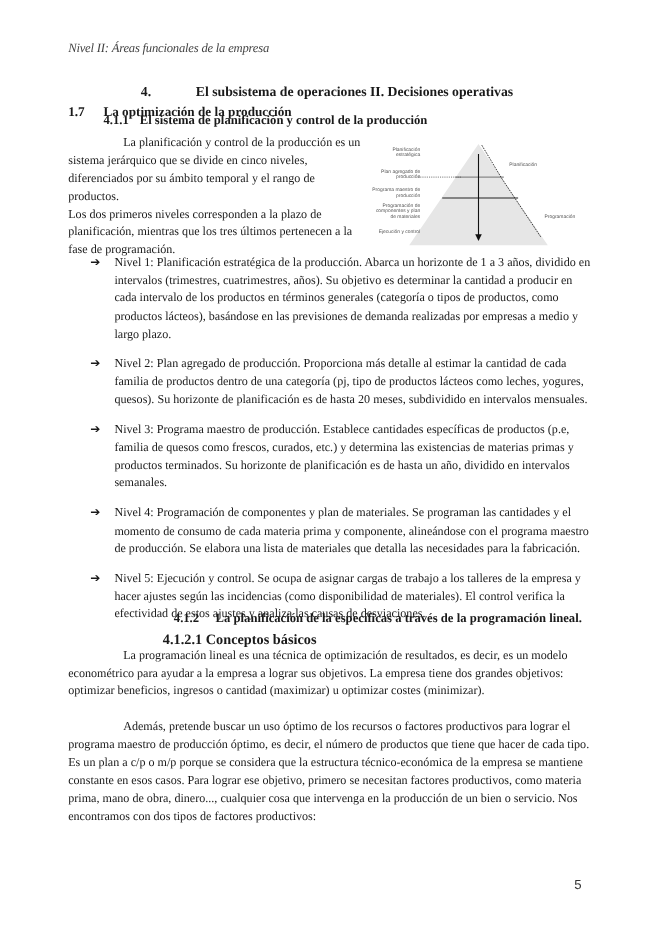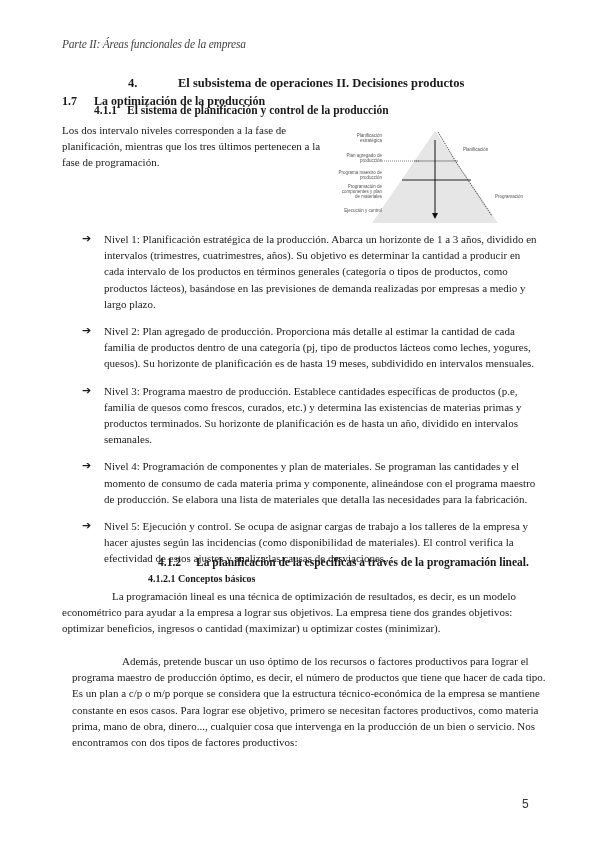--- a/index.html
+++ b/index.html
@@ -6,52 +6,53 @@
   body { width:600px; height:848px; position:relative; overflow:hidden;
          font-family:"Liberation Serif","DejaVu Serif",serif; color:#1a1a1a; }
   .abs { position:absolute; }
   .running-head { left:62px; top:38px; font-style:italic; font-size:11.5px; color:#444; letter-spacing:-0.2px; }
   .h1 { top:76px; left:128px; font-weight:bold; font-size:12.5px; }
   .h1 .num { display:inline-block; width:50px; }
   .h2 { top:94px; left:62px; font-weight:bold; font-size:12px; }
   .h2 .num { display:inline-block; width:32px; }
   .h3 { font-weight:bold; font-size:11.5px; }
   .h3 .num { display:inline-block; width:33px; }
-  .h4 { font-weight:bold; font-size:10px; }
+  .h4 { font-weight:bold; font-size:13px; }
   .para { font-size:11px; line-height:16.2px; text-align:left; }
   .intro { left:62px; top:122px; width:270px; }
   .intro .indent { padding-left:50px; }
   .bullets { left:82px; top:231px; width:460px; margin:0; padding:0; list-style:none; }
   .bullets li { position:relative; padding-left:22px; font-size:11px; line-height:16.2px; margin-bottom:11px; }
   .bullets li .arrow { position:absolute; left:0; top:0; font-size:11px; font-family:"DejaVu Sans",sans-serif; }
   .p2 { left:62px; top:588px; width:480px; }
-  .p3 { left:72px; top:653px; width:480px; }
+  .p3 { left:62px; top:653px; width:480px; }
   .page-number { left:522px; top:797px; font-family:"Liberation Sans","DejaVu Sans",sans-serif; font-size:12px; color:#333; }
   .diagram { left:338px; top:128px; width:195px; height:100px; }
   .dlabel { position:absolute; font-family:"Liberation Sans","DejaVu Sans",sans-serif; font-size:4.5px; color:#555; line-height:5px; text-align:right; }
 </style>
 </head>
 <body>
 
-<div class="abs running-head">Parte II: Áreas funcionales de la empresa</div>
+<div class="abs running-head">Nivel II: Áreas funcionales de la empresa</div>
 
 <div class="abs h1">
-  <span class="num">4.</span><span>El subsistema de operaciones II. Decisiones productos</span>
+  <span class="num">4.</span><span>El subsistema de operaciones II. Decisiones operativas</span>
 </div>
 
 <div class="abs h2">
   <span class="num">1.7</span><span>La optimización de la producción</span>
 </div>
 
 <div class="abs h3" style="left:94px; top:104px;">
   <span class="num">4.1.1</span><span>El sistema de planificación y control de la producción</span>
 </div>
 
 <div class="abs para intro">
-  <div>Los dos intervalo niveles corresponden a la fase de planificación, mientras que los tres últimos pertenecen a la fase de programación.</div>
+  <div class="indent" style="text-indent:50px;padding-left:0;">La planificación y control de la producción es un sistema jerárquico que se divide en cinco niveles, diferenciados por su ámbito temporal y el rango de productos.</div>
+  <div>Los dos primeros niveles corresponden a la plazo de planificación, mientras que los tres últimos pertenecen a la fase de programación.</div>
 </div>
 
 <div class="abs diagram">
   <svg width="195" height="100" viewBox="0 0 195 100">
     <polygon points="97,3 160,95 34,95" fill="#e6e6e6"></polygon>
     <line x1="76" y1="33" x2="120" y2="33" stroke="#888" stroke-width="1"></line>
     <line x1="64" y1="52" x2="133" y2="52" stroke="#222" stroke-width="1"></line>
     <line x1="97" y1="12" x2="97" y2="88" stroke="#111" stroke-width="1"></line>
     <polygon points="94,85 100,85 97,91" fill="#111"></polygon>
     <polyline points="100,4 118,34 154,88" fill="none" stroke="#222" stroke-width="0.8" stroke-dasharray="1.5,1"></polyline>
@@ -61,21 +62,21 @@
   <div class="dlabel" style="left:0;top:25px;width:44px;">Plan agregado de producción</div>
   <div class="dlabel" style="left:0;top:42px;width:44px;">Programa maestro de producción</div>
   <div class="dlabel" style="left:0;top:56px;width:44px;">Programación de componentes y plan de materiales</div>
   <div class="dlabel" style="left:0;top:80px;width:44px;">Ejecución y control</div>
   <div class="dlabel" style="left:125px;top:19px;text-align:left;">Planificación</div>
   <div class="dlabel" style="left:157px;top:66px;text-align:left;">Programación</div>
 </div>
 
 <ul class="abs bullets">
   <li><span class="arrow">➔</span><span>Nivel 1: Planificación estratégica de la producción. Abarca un horizonte de 1 a 3 años, dividido en intervalos (trimestres, cuatrimestres, años). Su objetivo es determinar la cantidad a producir  en cada intervalo de los productos en términos generales (categoría o tipos de productos, como productos lácteos), basándose en las previsiones de demanda realizadas por empresas a medio y largo plazo.</span></li>
-  <li><span class="arrow">➔</span><span>Nivel 2: Plan agregado de producción. Proporciona más detalle al estimar la cantidad de cada familia de productos dentro de una categoría (pj, tipo de productos lácteos como leches, yogures, quesos). Su horizonte de planificación es de hasta 19 meses, subdividido en intervalos mensuales.</span></li>
+  <li><span class="arrow">➔</span><span>Nivel 2: Plan agregado de producción. Proporciona más detalle al estimar la cantidad de cada familia de productos dentro de una categoría (pj, tipo de productos lácteos como leches, yogures, quesos). Su horizonte de planificación es de hasta 20 meses, subdividido en intervalos mensuales.</span></li>
   <li><span class="arrow">➔</span><span>Nivel 3: Programa maestro de producción. Establece cantidades específicas de productos (p.e, familia de quesos como frescos, curados, etc.) y determina las existencias de materias primas y productos terminados. Su horizonte de planificación es de hasta un año, dividido en intervalos semanales.</span></li>
   <li><span class="arrow">➔</span><span>Nivel 4: Programación de componentes y plan de materiales. Se programan las cantidades y el momento de consumo de cada materia prima y componente, alineándose con el programa maestro de producción. Se elabora una lista de materiales que detalla las necesidades para la fabricación.</span></li>
   <li><span class="arrow">➔</span><span>Nivel 5: Ejecución y control. Se ocupa de asignar cargas de trabajo a los talleres de la empresa y hacer ajustes según las incidencias (como disponibilidad de materiales). El control verifica la efectividad de estos ajustes y analiza las causas de desviaciones.</span></li>
 </ul>
 
 <div class="abs h3" style="left:110px; top:556px;">
   <span class="num" style="width:38px;margin-left:48px;">4.1.2</span><span>La planificación de la específicas a través de la programación lineal.</span>
 </div>
 
 <div class="abs h4" style="left:148px; top:573px;">

